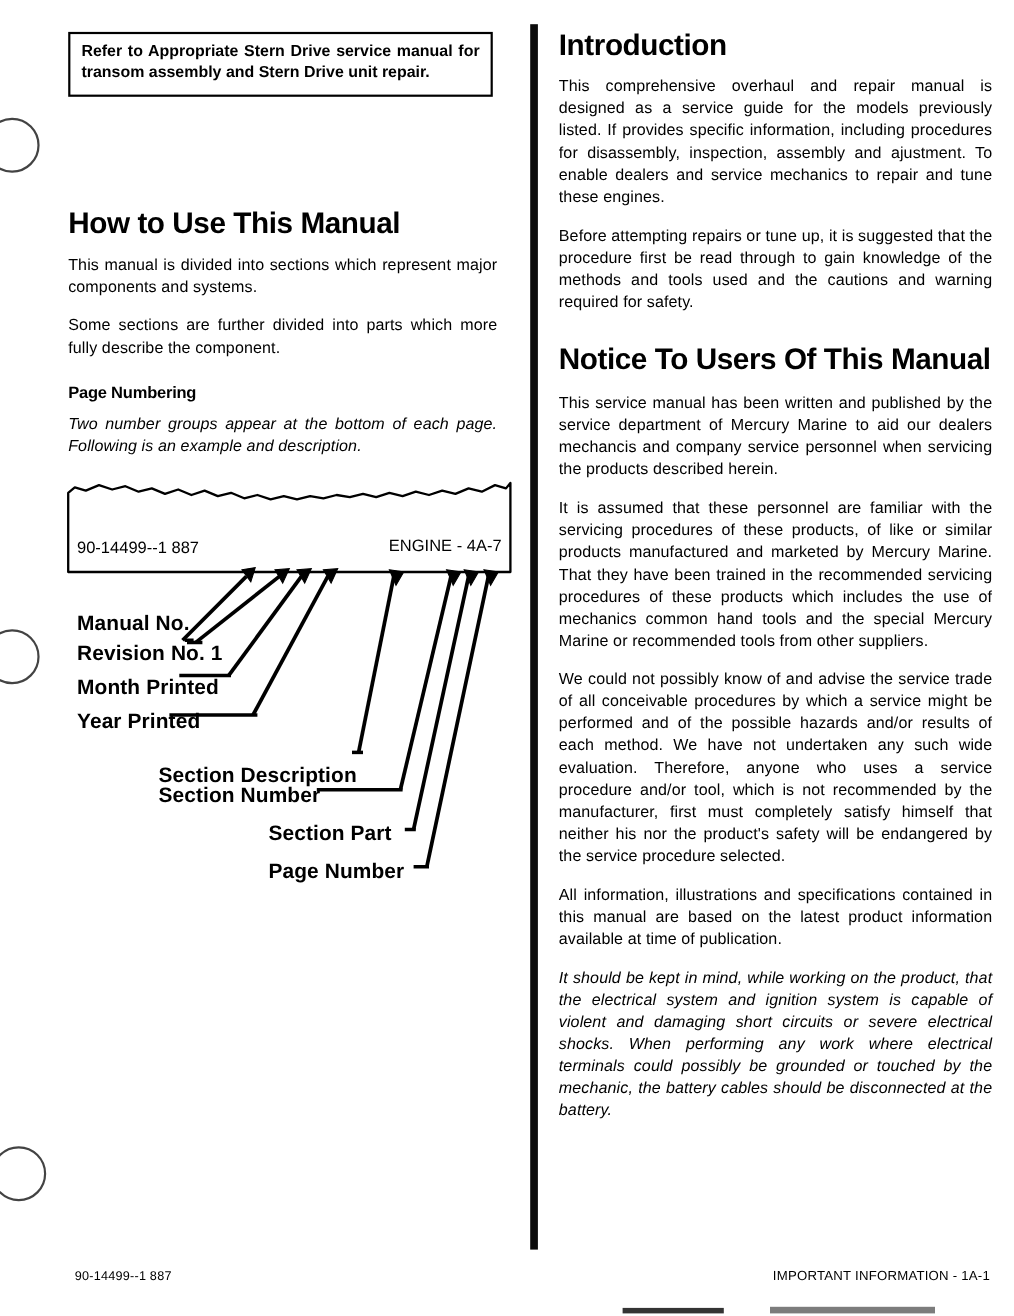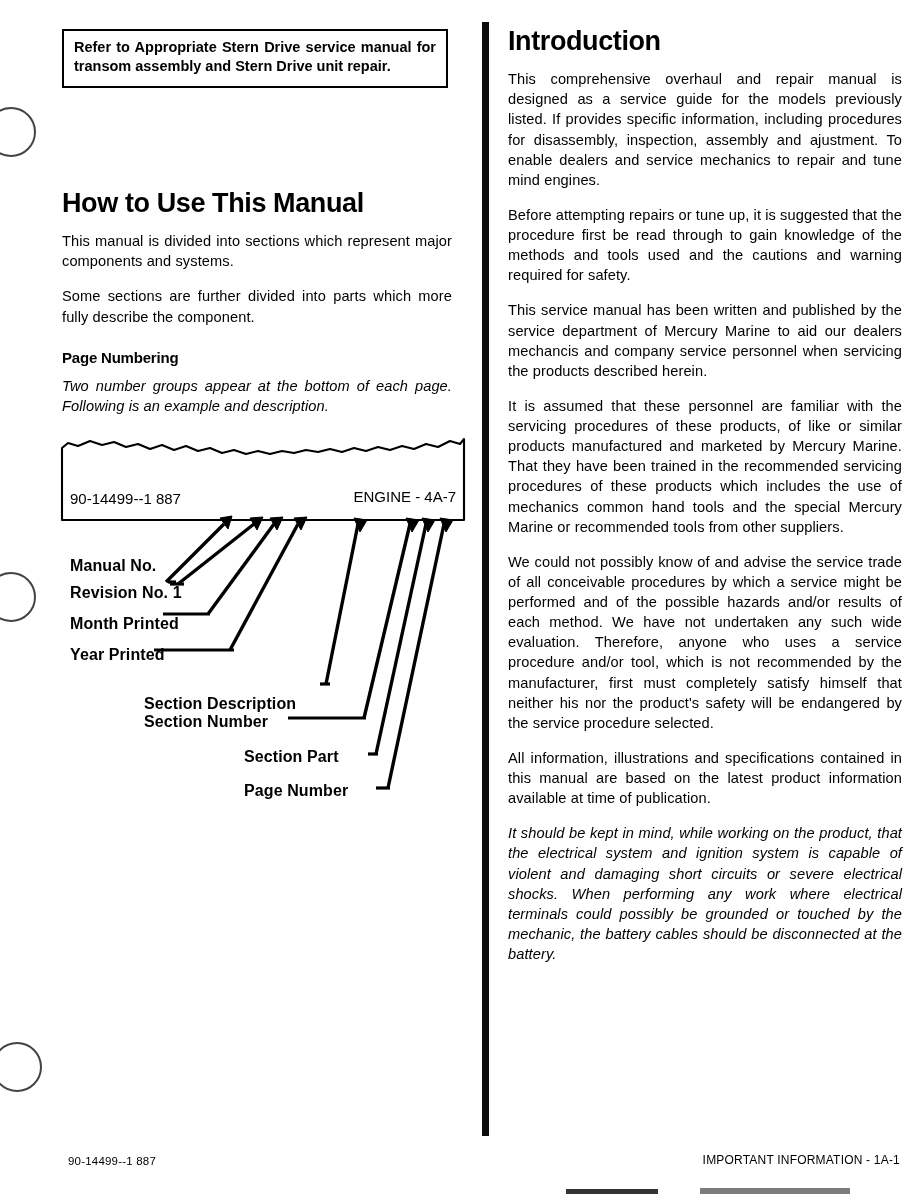--- a/index.html
+++ b/index.html
@@ -105,21 +105,21 @@
   }
   #diagram svg { display: block; }
   .dg-text {
     position: absolute;
     font-size: 15px;
     font-family: "Liberation Sans", sans-serif;
     white-space: nowrap;
   }
   .dg-label {
     position: absolute;
-    font-size: 16px;
+    font-size: 19px;
     font-weight: bold;
     white-space: nowrap;
     letter-spacing: 0.1px;
   }
 
   
   #footer-left {
     position: absolute;
     left: 68px;
     top: 1155px;
@@ -241,23 +241,24 @@
     <div class="dg-label" style="left:12px; top:214px;">Year Printed</div>
 
     <div class="dg-label" style="left:86px; top:247px;margin-top:16px;">Section Description</div>
     <div class="dg-label" style="left:86px; top:281px;">Section Number</div>
     <div class="dg-label" style="left:186px; top:316px;">Section Part</div>
     <div class="dg-label" style="left:186px; top:350px;">Page Number</div>
   </div>
 
   <div class="block" id="right-text" style="left:508px; top:26px; width:394px;">
     <h1 class="sec-head">Introduction</h1>
-    <p class="body">This comprehensive overhaul and repair manual is designed as a service guide for the models previously listed. If provides specific information, including procedures for disassembly, inspection, assembly and ajustment. To enable dealers and service mechanics to repair and tune mind engines.</p>
+    <p class="body">This comprehensive overhaul and repair manual is designed as a service guide for the models previously listed. If provides specific information, including procedures for disassembly, inspection, assembly and ajustment. To enable dealers and service mechanics to repair and tune these engines.</p>
     <p class="body">Before attempting repairs or tune up, it is suggested that the procedure first be read through to gain knowledge of the methods and tools used and the cautions and warning required for safety.</p>
 
+    <h1 class="sec-head" style="margin-top:26px; margin-bottom:15px;">Notice To Users Of This Manual</h1>
     <p class="body">This service manual has been written and published by the service department of Mercury Marine to aid our dealers mechancis and company service personnel when servicing the products described herein.</p>
     <p class="body">It is assumed that these personnel are familiar with the servicing procedures of these products, of like or similar products manufactured and marketed by Mercury Marine. That they have been trained in the recommended servicing procedures of these products which includes the use of mechanics common hand tools and the special Mercury Marine or recommended tools from other suppliers.</p>
     <p class="body">We could not possibly know of and advise the service trade of all conceivable procedures by which a service might be performed and of the possible hazards and/or results of each method. We have not undertaken any such wide evaluation. Therefore, anyone who uses a service procedure and/or tool, which is not recommended by the manufacturer, first must completely satisfy himself that neither his nor the product's safety will be endangered by the service procedure selected.</p>
     <p class="body">All information, illustrations and specifications contained in this manual are based on the latest product information available at time of publication.</p>
     <p class="body">It should be kept in mind, while working on the product, that the electrical system and ignition system is capable of violent and damaging short circuits or severe electrical shocks. When performing any work where electrical terminals could possibly be grounded or touched by the mechanic, the battery cables should be disconnected at the battery.</p>
   </div>
 
   <div id="footer-left">90-14499--1 887</div>
   <div id="footer-right">IMPORTANT INFORMATION - 1A-1</div>
 

